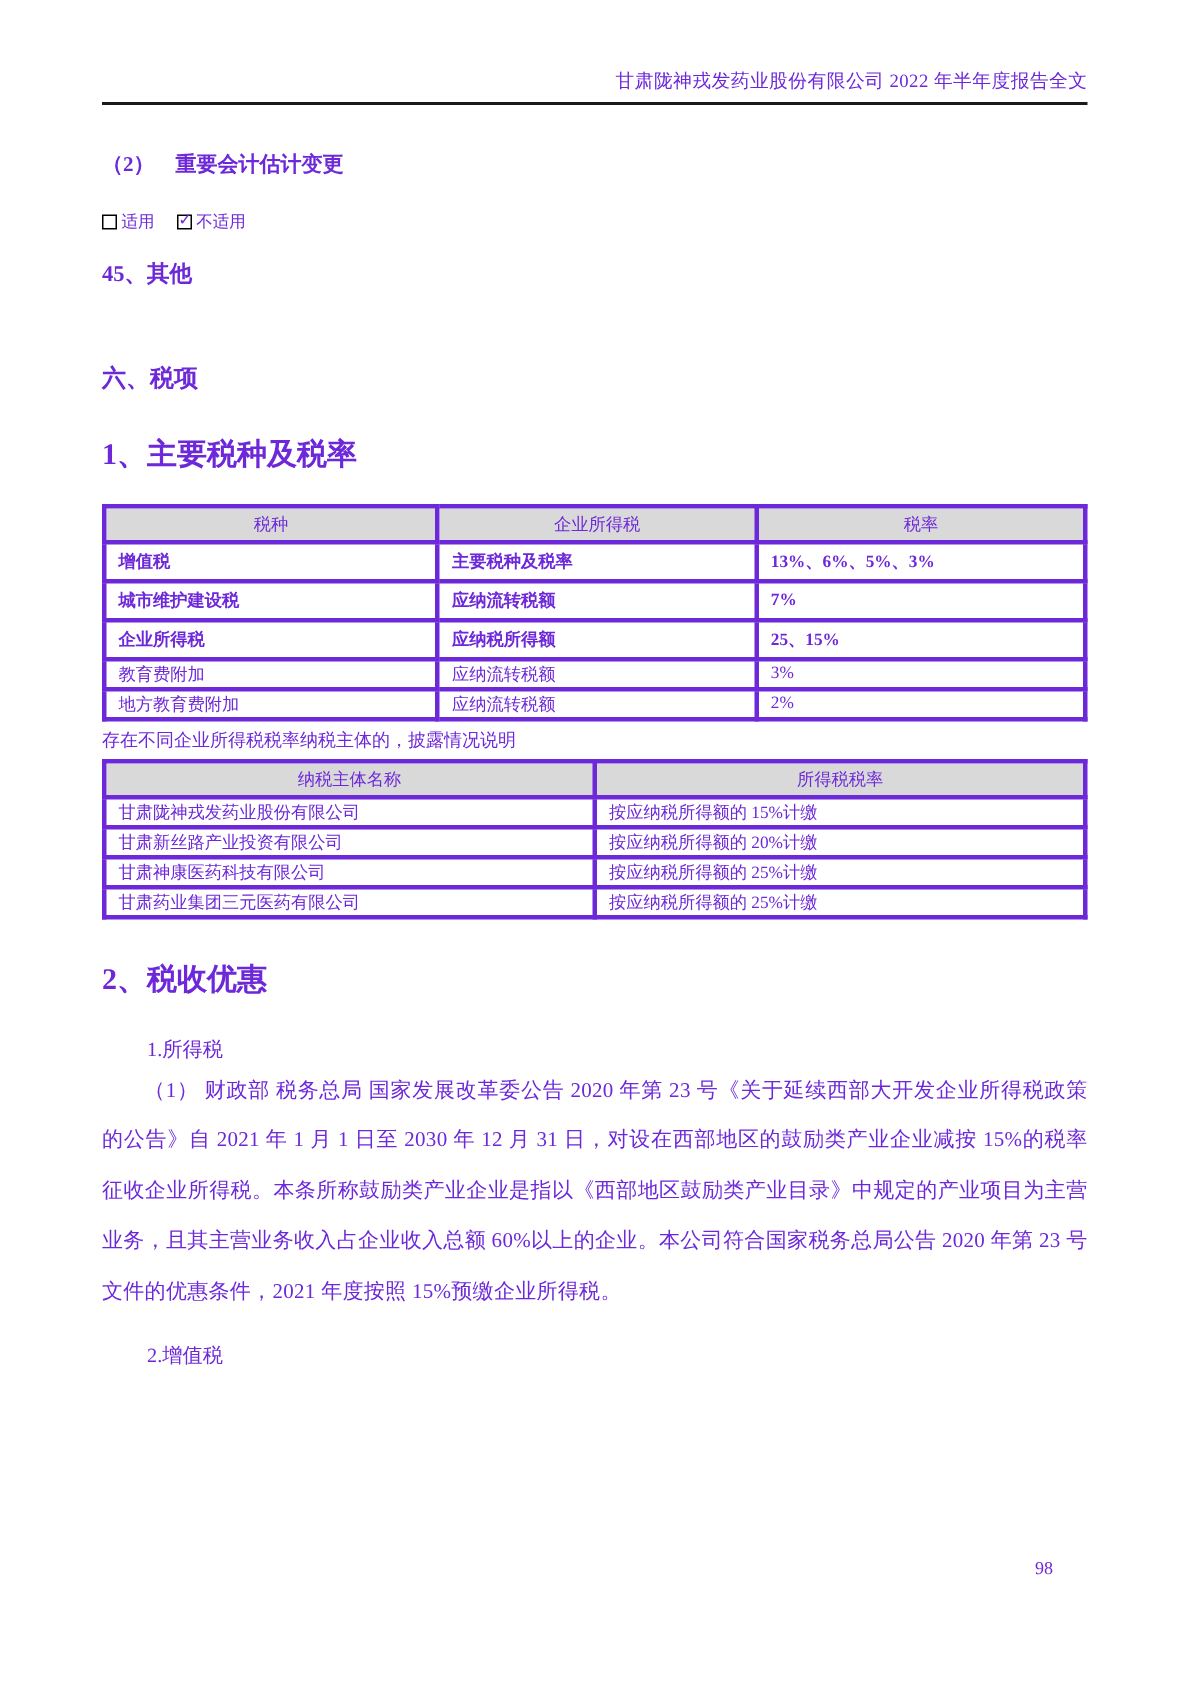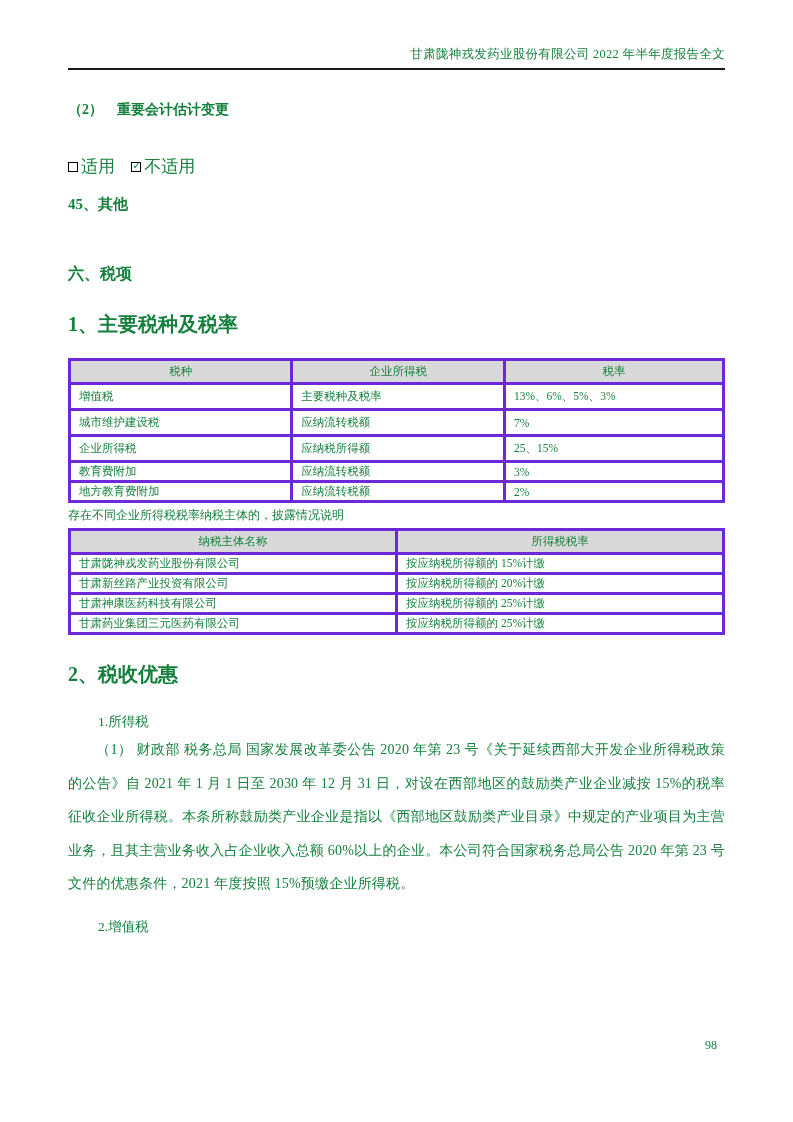--- a/index.html
+++ b/index.html
@@ -1,42 +1,42 @@
 <!DOCTYPE html>
 <html><head>
 <meta charset="utf-8">
 <style>
   html,body { margin:0; padding:0; background:#ffffff; }
   .page {
     position: relative;
     width: 793px;
     height: 1122px;
     background: #ffffff;
-    color: #15803d;
+    color: #6d28d9;
     font-family: "Liberation Serif", "DejaVu Serif", serif;
     overflow: hidden;
     box-sizing: border-box;
   }
   .content { padding: 0 68px; }
 
   .report-header {
     padding-top: 46px;
     text-align: right;
     font-size: 12.5px;
     letter-spacing: 0.3px;
     white-space: nowrap;
   }
   .header-rule {
     margin-top: 5px;
     border-bottom: 2px solid #1a1a1a;
     height: 0;
   }
 
   .h-change { margin-top: 31px; font-size: 14px; font-weight: bold; }
-  .checkline { margin-top: 36px; font-size: 17px; }
+  .checkline { margin-top: 21px; font-size: 11px; }
   .chk { display: inline-flex; align-items: center; margin-right: 12px; }
   .box {
     display: inline-block;
     width: 10px; height: 10px;
     border: 1px solid #000;
     margin-right: 3px;
     position: relative;
     box-sizing: border-box;
   }
   .box.checked::after {
@@ -56,42 +56,42 @@
     font-size: 11.5px;
     font-weight: normal;
     padding: 1px 8px;
     overflow: hidden;
     white-space: nowrap;
   }
   th { background: #d9d9d9; text-align: center; height: 19px; }
   td { text-align: left; background: #ffffff; }
 
   .tax-table { margin-top: 20px; }
-  .tax-table tbody tr:nth-child(-n+3) td { height: 21px; }
+  .tax-table tbody tr:nth-child(-n+3) td { height: 21px; font-weight: bold; }
   .tax-table tbody tr:nth-child(n+4)  td { height: 14px; }
 
   .note { margin-top: 4px; font-size: 12px; }
 
   .entity-table { margin-top: 4px; }
   .entity-table tbody td { height: 14px; }
 
   .h-item { margin-top: 25px; font-size: 13.5px; padding-left: 30px; }
   .body-text {
     margin-top: 2px;
     font-size: 14px;
     line-height: 33.5px;
     text-align: justify;
     text-indent: 28px;
     letter-spacing: 0.2px;
   }
   .h-item2 { margin-top: 17px; font-size: 13.5px; padding-left: 30px; }
 
   .page-num {
     position: absolute;
-    right: 76px;
+    right: 91px;
     top: 1038px;
     font-size: 12px;
   }
 </style>
 </head>
 <body>
 
 <div class="page">
   <div class="content">
 

